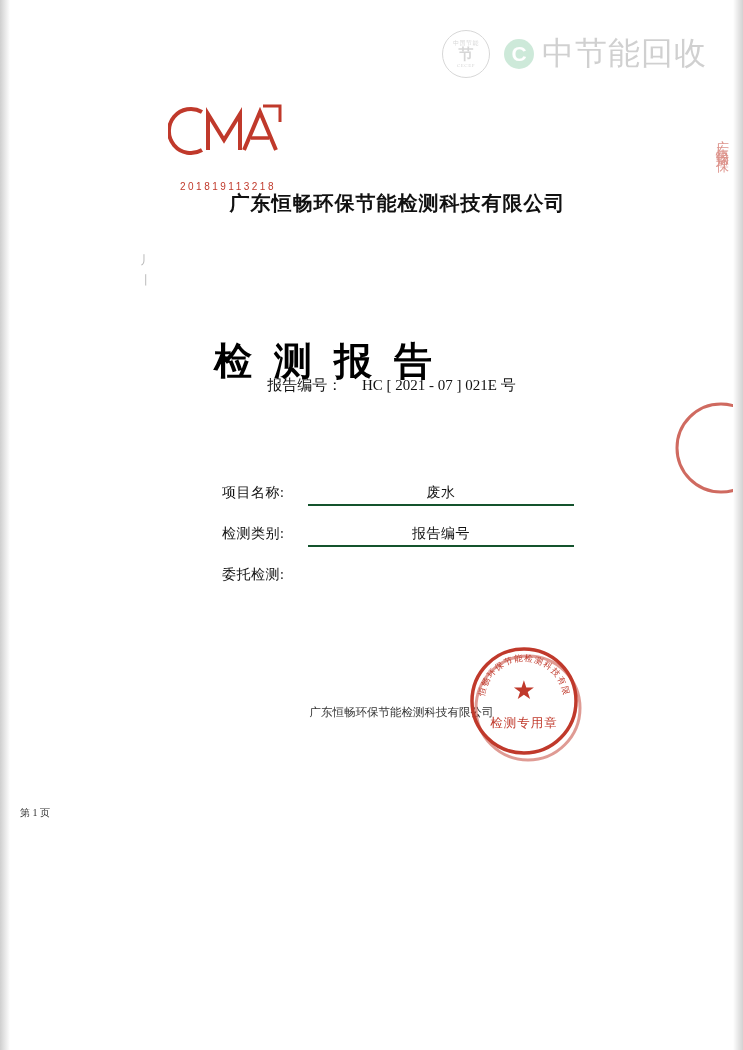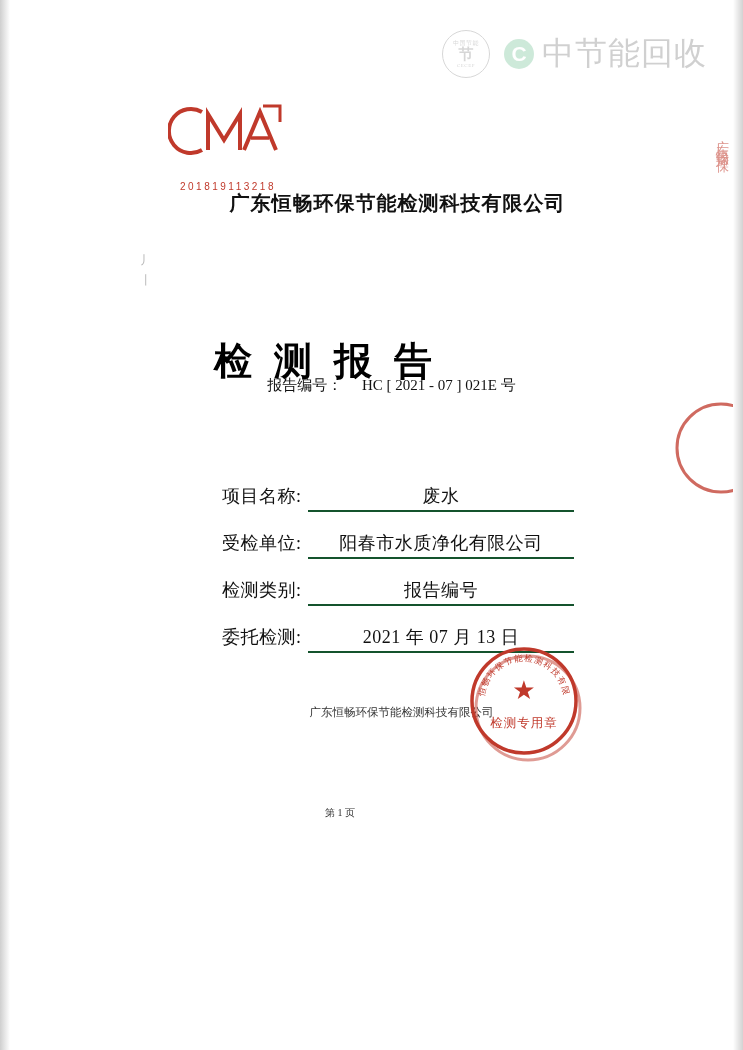--- a/index.html
+++ b/index.html
@@ -159,21 +159,21 @@
   .fields {
     position: absolute;
     top: 484px;
     left: 222px;
     width: 352px;
   }
   .field-row {
     display: flex;
     align-items: baseline;
     margin-bottom: 19px;
-    font-size: 18px;
+    font-size: 14px;
     color: #111;
   }
   .field-label {
     width: 86px;
     flex: 0 0 86px;
     letter-spacing: 0.5px;
   }
   .field-value {
     flex: 1;
     border-bottom: 2px solid #14532d;
@@ -211,21 +211,21 @@
     padding-left: 60px;
     box-sizing: border-box;
     z-index: 10;
   }
 
   .page-number {
     position: absolute;
     top: 806px;
     left: 0;
     width: 660px;
-    text-align: center;
+    text-align: left;
     font-size: 10px;
     color: #333;
     padding-left: 20px;
     box-sizing: border-box;
   }
 
   
   .edge-stamp {
     position: absolute;
     right: -26px;
@@ -296,30 +296,25 @@
     <span class="label">报告编号：</span>
     <span>HC [ 2021 - 07 ] 021E 号</span>
   </div>
 
   <div class="fields">
     <div class="field-row">
       <span class="field-label">项目名称:</span>
       <span class="field-value">废水</span>
     </div>
     <div class="field-row">
-      <span class="field-label">受检单位:</span>
-      <span class="field-value">阳春市水质净化有限公司</span>
-    </div>
-    <div class="field-row">
       <span class="field-label">检测类别:</span>
       <span class="field-value">报告编号</span>
     </div>
     <div class="field-row">
       <span class="field-label">委托检测:</span>
-      <span class="field-value">2021 年 07 月 13 日</span>
     </div>
   </div>
 
   <div class="issuer-line">广东恒畅环保节能检测科技有限公司</div>
 
   <svg class="seal-dup" viewBox="0 0 112 112">
     <circle cx="56" cy="56" r="52" fill="none" stroke="#c0392b" stroke-width="3"></circle>
   </svg>
 
   <svg class="seal" viewBox="0 0 112 112">

